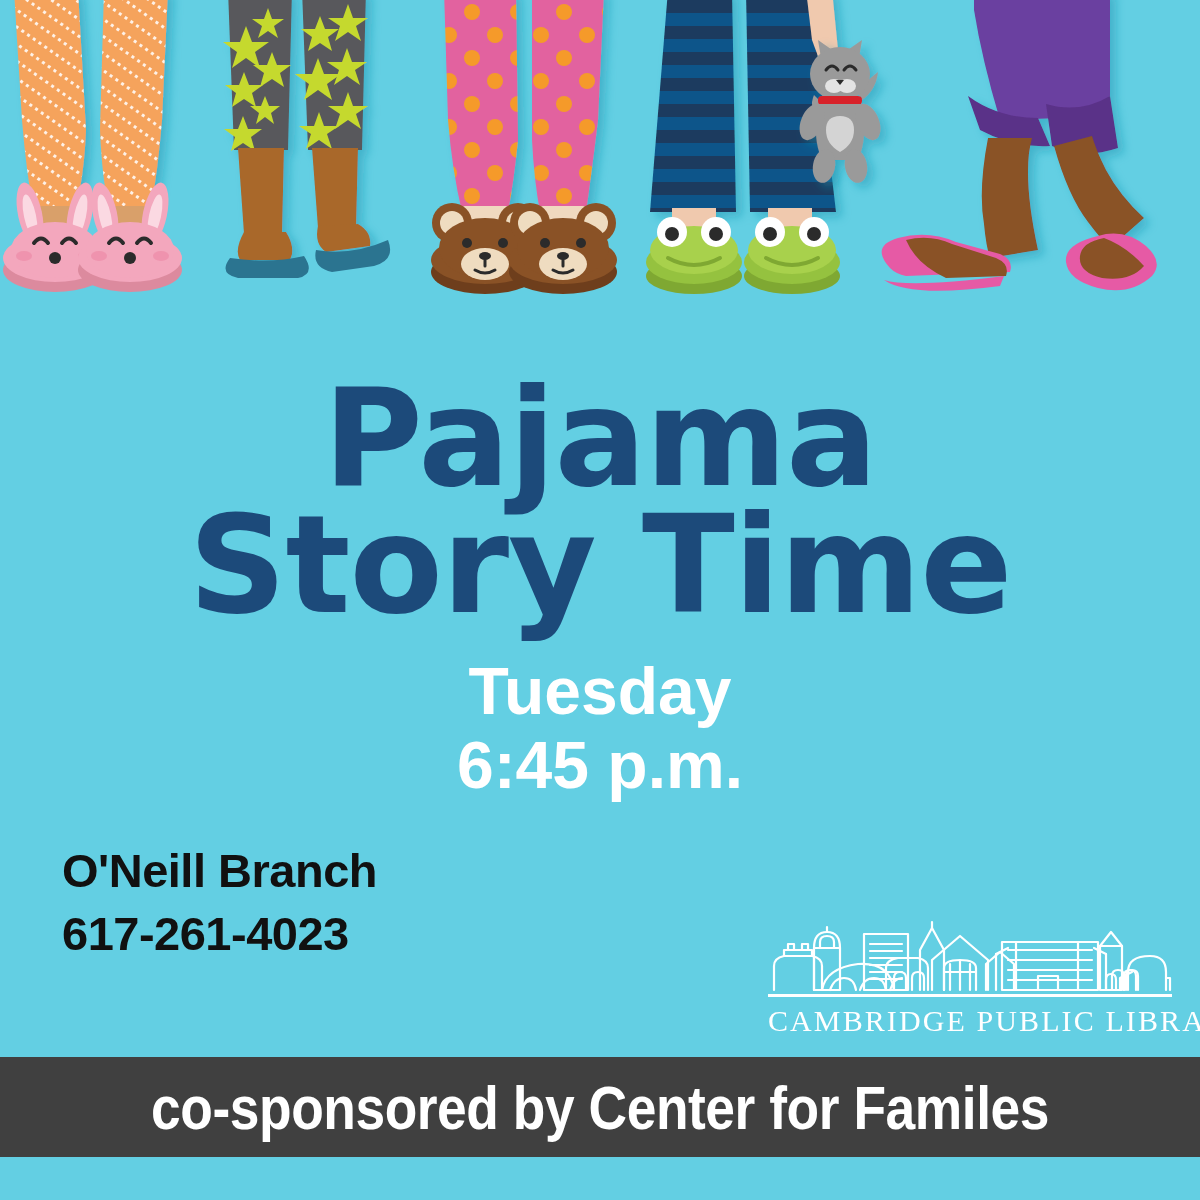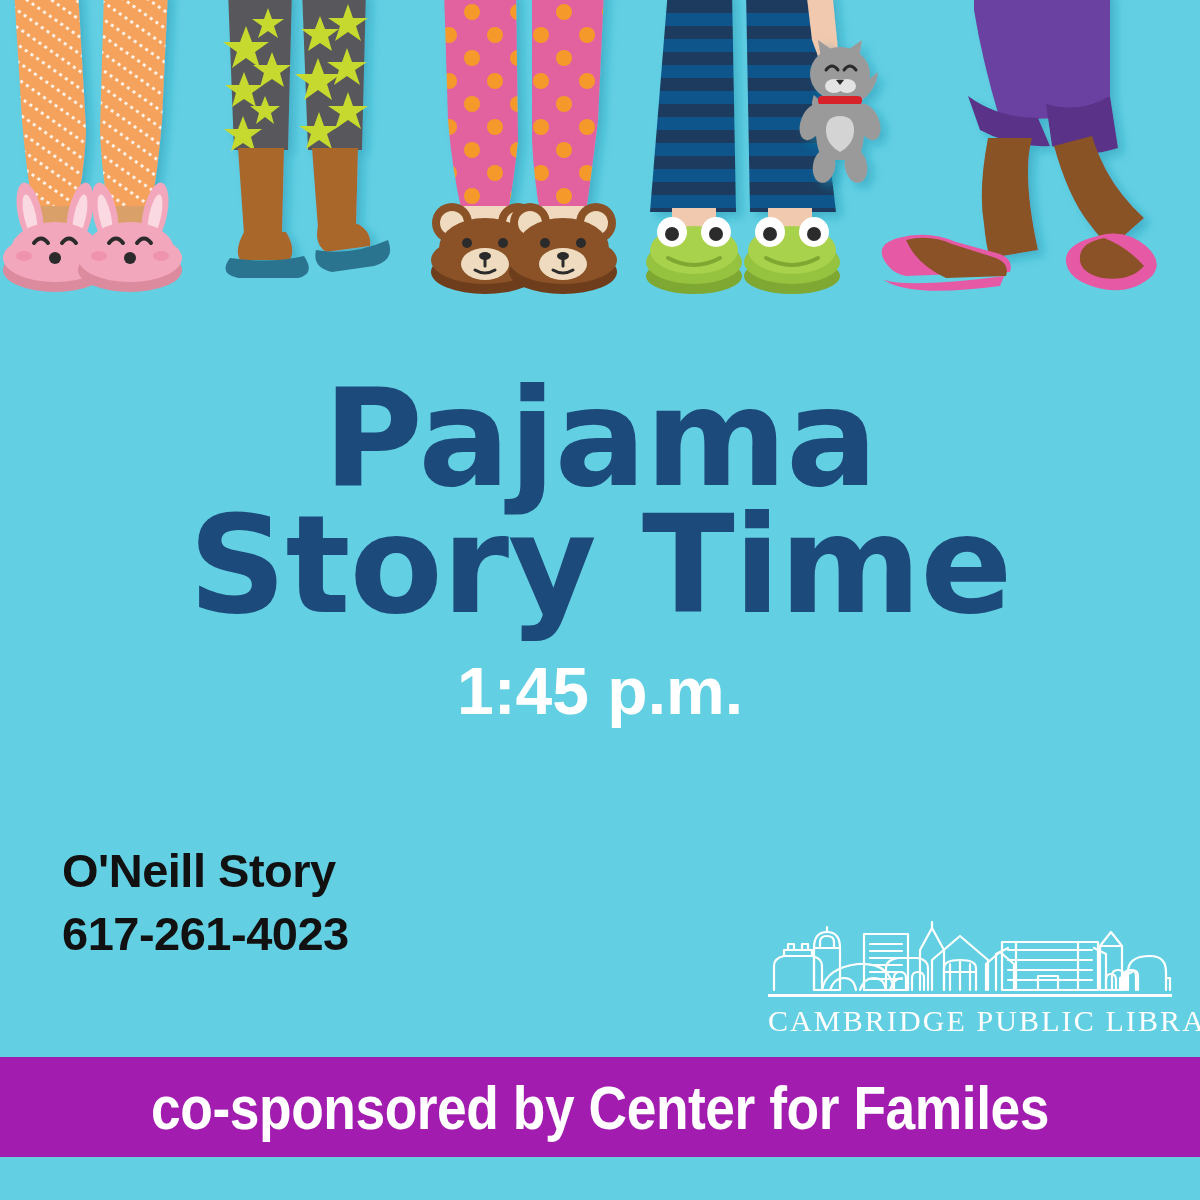--- a/index.html
+++ b/index.html
@@ -98,21 +98,21 @@
     letter-spacing: 2.1px;
     text-align: center;
     white-space: nowrap;
   }
 
   
   #banner {
     position: absolute;
     left: 0; top: 1057px;
     width: 1200px; height: 100px;
-    background: #a21caf;
+    background: #404040;
     display: flex;
     align-items: center;
     justify-content: center;
   }
   #banner-text {
     color: #FFFFFF;
     font-family: "Liberation Sans Narrow", "Liberation Sans", sans-serif;
     font-size: 62px;
     font-weight: bold;
     letter-spacing: -0.5px;
@@ -316,25 +316,26 @@
       </g>
     </svg>
   </div>
 
   <div id="title-block">
     <span class="title-line" id="title-line-1">Pajama</span>
     <span class="title-line" id="title-line-2">Story Time</span>
   </div>
 
   <div id="when-block">
-    <span class="when-line">1:45 p.m.</span>
+    <span class="when-line">Tuesday</span>
+    <span class="when-line">6:45 p.m.</span>
   </div>
 
   <div id="address-block">
-    <span class="address-line">O'Neill Story</span>
+    <span class="address-line">O'Neill Branch</span>
     <span class="address-line">617-261-4023</span>
   </div>
 
   <div id="logo-block">
     <svg id="logo-skyline" viewBox="0 0 404 72" xmlns="http://www.w3.org/2000/svg">
       <g fill="none" stroke="#FFFFFF" stroke-width="2.2" stroke-linejoin="round" stroke-linecap="round">
 
         <path d="M6 70 L6 46 Q6 38 16 36 L44 36 Q54 38 54 46 L54 70"></path>
         <path d="M16 36 L16 30 L44 30 L44 36"></path>
         <rect x="20" y="24" width="6" height="6"></rect>

